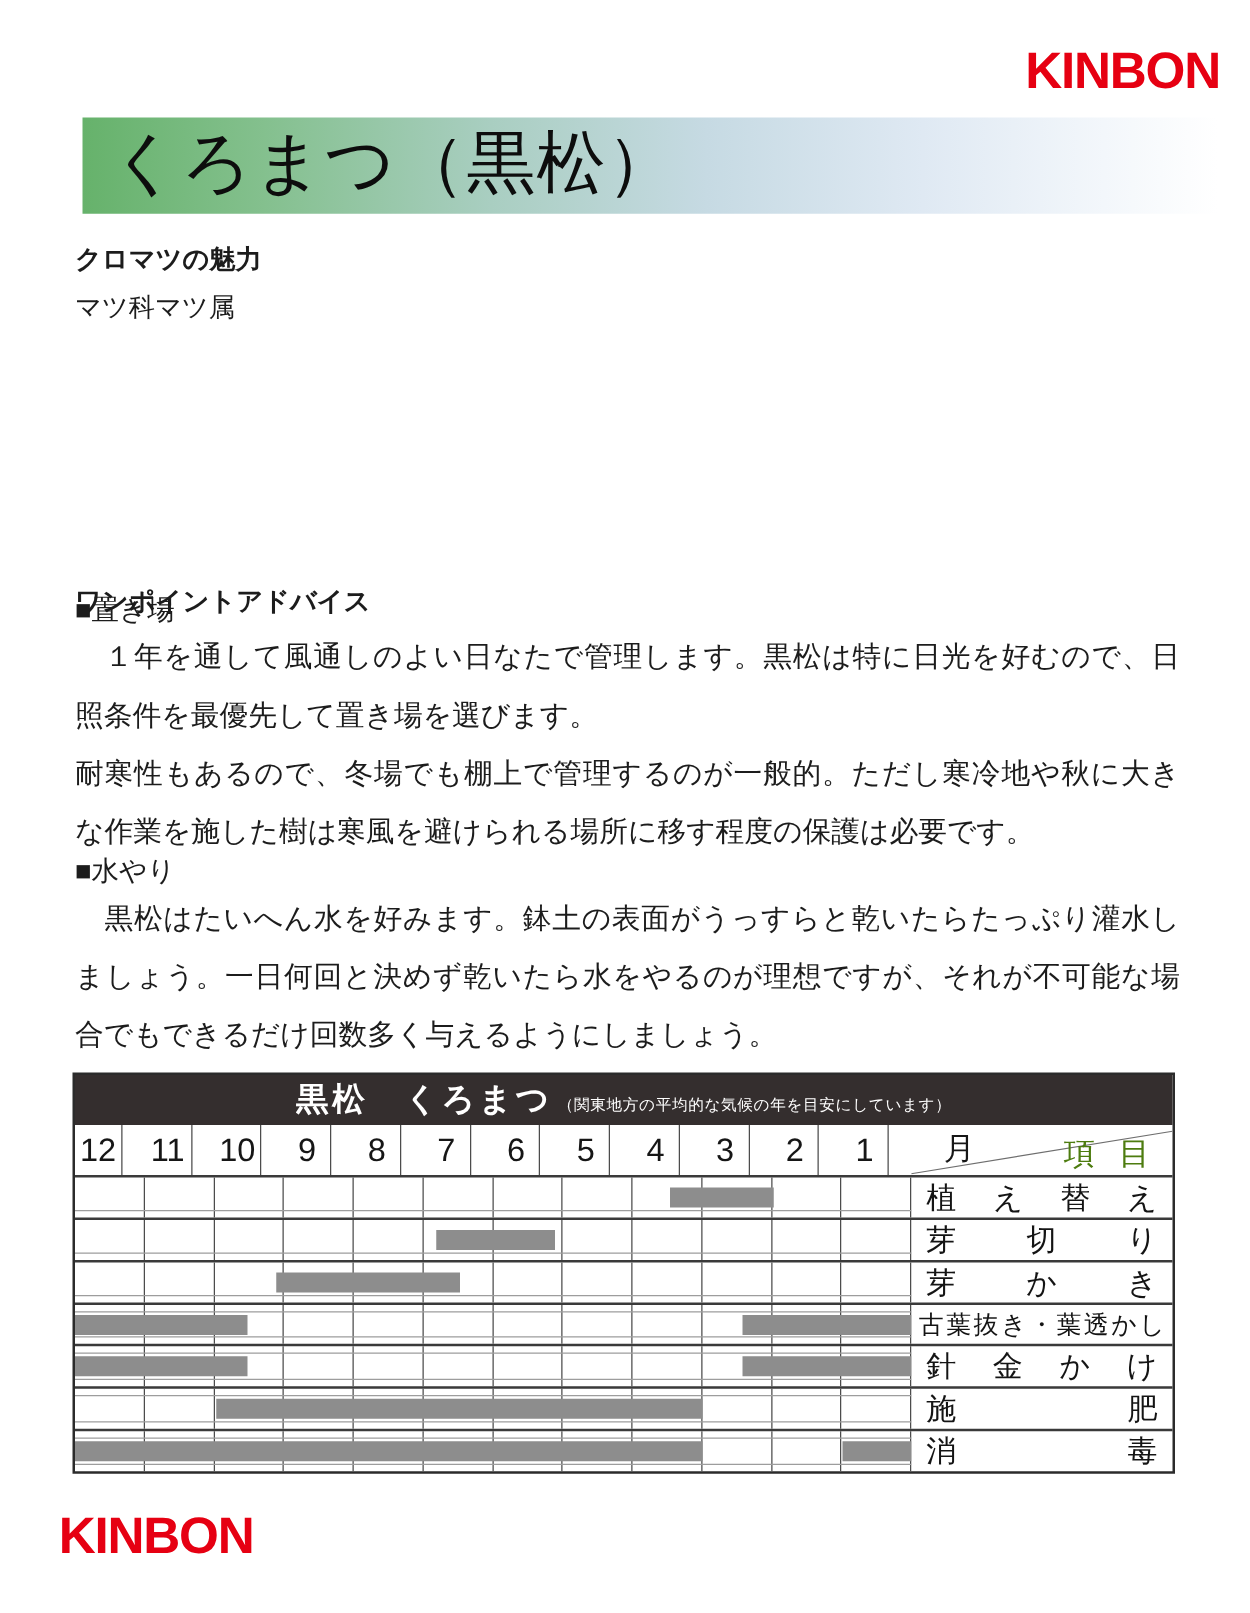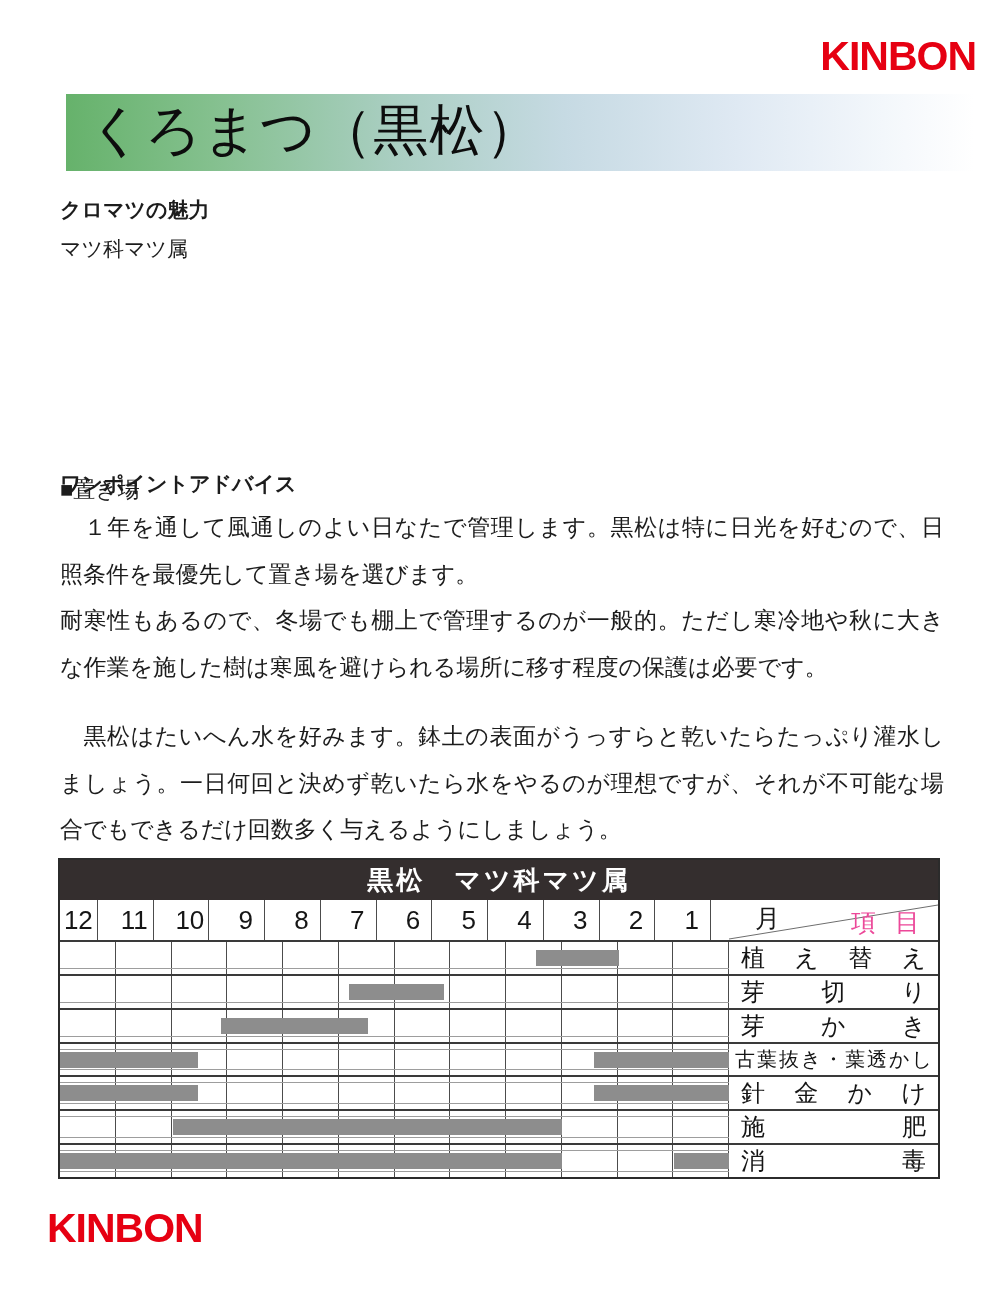--- a/index.html
+++ b/index.html
@@ -19,21 +19,21 @@
     position:absolute;left:50px;top:94px;width:908px;height:77px;
     background:linear-gradient(90deg,#66b26b 0%,#84c08e 16%,#a9cec1 36%,#c6dae3 55%,#dfe9f3 74%,#f3f7fb 90%,#ffffff 100%);
     display:flex;align-items:center;margin-left:16px;
   }
   .banner-title{
     font-family:"DejaVu Serif","Liberation Serif",serif;
     font-size:55px;line-height:1;color:#0d0d0d;letter-spacing:1px;
     padding-left:22px;padding-bottom:4px;
   }
   
-  .tblock{position:absolute;left:60px;width:884px;}
+  .tblock{position:absolute;left:60px;width:884px;font-family:Liberation Mono, monospace;}
   .h-bold{font-size:21px;font-weight:bold;line-height:1.25;}
   .h-plain{font-size:21px;line-height:1.25;}
   .sub-h{font-size:22px;line-height:1.25;}
   .para{font-size:23px;line-height:46.5px;text-align:justify;}
   
   .care-table{
     position:absolute;left:58px;top:858px;width:882px;height:321px;
     box-sizing:border-box;border:2px solid #2b2b2b;background:#fff;
     display:flex;flex-direction:column;
   }
@@ -47,21 +47,21 @@
   }
   .tbl-note{font-size:12.5px;margin-left:4px;margin-top:8px;letter-spacing:0.5px;}
   .tbl-months{height:40px;flex:none;display:flex;gap:18px;}
   .mcell{
     flex:1;border-right:1px solid #4c4c4c;display:flex;align-items:center;justify-content:center;
     font-size:26px;color:#161616;
   }
   .corner{width:209px;flex:none;position:relative;}
   .corner svg{position:absolute;left:0;top:0;width:100%;height:100%;}
   .corner-month{position:absolute;left:26px;top:2px;font-size:25px;color:#161616;}
-  .corner-item{position:absolute;right:12px;bottom:1px;font-size:25px;color:#ec4899;letter-spacing:6px;}
+  .corner-item{position:absolute;right:12px;bottom:1px;font-size:25px;color:#4d7c0f;letter-spacing:6px;}
   .tbl-body{flex:1;display:flex;flex-direction:column;}
   .trow{flex:1;display:flex;border-top:2px solid #3a3a3a;box-sizing:border-box;}
   .marea{flex:1;position:relative;display:flex;}
   .vcell{flex:1;border-right:1px solid #4c4c4c;}
   .subline{position:absolute;left:0;right:0;height:1px;background:#9d9d9d;}
   .sub-b{bottom:5px;}
   .sub-t{top:5px;}
   .bar{position:absolute;top:50%;transform:translateY(-50%);height:16px;}
   .lcell{
     width:209px;flex:none;display:flex;align-items:center;justify-content:space-between;
@@ -80,25 +80,27 @@
     <span class="banner-title">くろまつ（黒松）</span>
   </div>
 
   <div class="tblock h-bold" style="top:197px;">クロマツの魅力</div>
   <div class="tblock h-plain" style="top:236px;">マツ科マツ属</div>
 
   <div class="tblock h-bold" style="top:435px;margin-top:36px;">ワンポイントアドバイス</div>
   <div class="tblock sub-h" style="top:476px;">■置き場</div>
   <div class="tblock para" style="top:504px;">　１年を通して風通しのよい日なたで管理します。黒松は特に日光を好むので、日照条件を最優先して置き場を選びます。</div>
   <div class="tblock para" style="top:597px;">耐寒性もあるので、冬場でも棚上で管理するのが一般的。ただし寒冷地や秋に大きな作業を施した樹は寒風を避けられる場所に移す程度の保護は必要です。</div>
+  <div class="tblock sub-h" style="top:685px;">■水やり</div>
   <div class="tblock para" style="top:713px;">　黒松はたいへん水を好みます。鉢土の表面がうっすらと乾いたらたっぷり灌水しましょう。一日何回と決めず乾いたら水をやるのが理想ですが、それが不可能な場合でもできるだけ回数多く与えるようにしましょう。</div>
 
   <div class="care-table">
     <div class="tbl-header" id="tbl-header" style="background: rgb(52, 46, 46);">
-      <span class="tbl-title">黒松　マツ科マツ属</span>
+      <span class="tbl-title">黒松　くろまつ</span>
+      <span class="tbl-note">（関東地方の平均的な気候の年を目安にしています）</span>
     </div>
     <div class="tbl-months" id="tbl-months">
 
       <div class="mcell">12</div>
         <div class="mcell">11</div>
         <div class="mcell">10</div>
         <div class="mcell">9</div>
         <div class="mcell">8</div>
         <div class="mcell">7</div>
         <div class="mcell">6</div>

